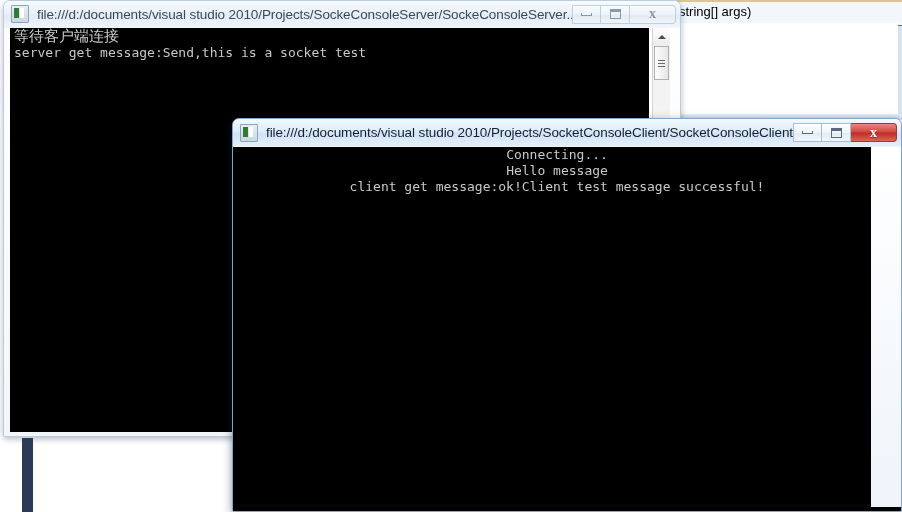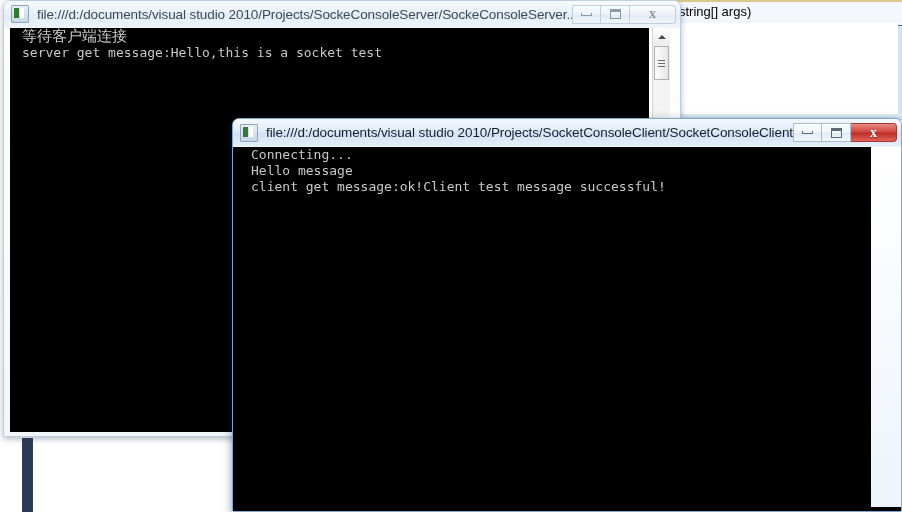--- a/index.html
+++ b/index.html
@@ -223,29 +223,29 @@
     position: absolute;
     background: #000000;
     overflow: hidden;
   }
   #win-server .console-body {
     left: 6px; top: 27px;
     width: 639px; height: 404px;
   }
   #win-client .console-body {
     left: 6px; top: 28px;
-    width: 632px; height: 360px;
+    width: 632px; height: 360px; text-align: center;
   }
   .console-line {
     font-family: "DejaVu Sans Mono", monospace;
     font-size: 13px;
     line-height: 16px;
     color: #c8c8c8;
     white-space: pre;
-    padding-left: 12px;
+    padding-left: 4px;
   }
   .console-line.cjk {
     font-family: "DejaVu Sans", sans-serif;
     font-size: 15px;
     line-height: 17px;
     letter-spacing: 0px;
   }
 
   
   .cscroll {
@@ -329,21 +329,21 @@
           <div class="glyph-max"></div>
         </div>
         <div class="wbtn wbtn-close">
           <div class="glyph-close">x</div>
         </div>
       </div>
     </div>
 
     <div class="console-body">
       <div class="console-line cjk">等待客户端连接</div>
-      <div class="console-line">server get message:Hello,this is a socket test</div>
+      <div class="console-line">server get message:Send,this is a socket test</div>
     </div>
 
     <div class="cscroll">
       <div class="cscroll-up">
         <div class="arrow-up"></div>
       </div>
       <div class="cscroll-track"></div>
       <div class="cscroll-thumb">
         <div class="thumb-grip"></div>
       </div>

